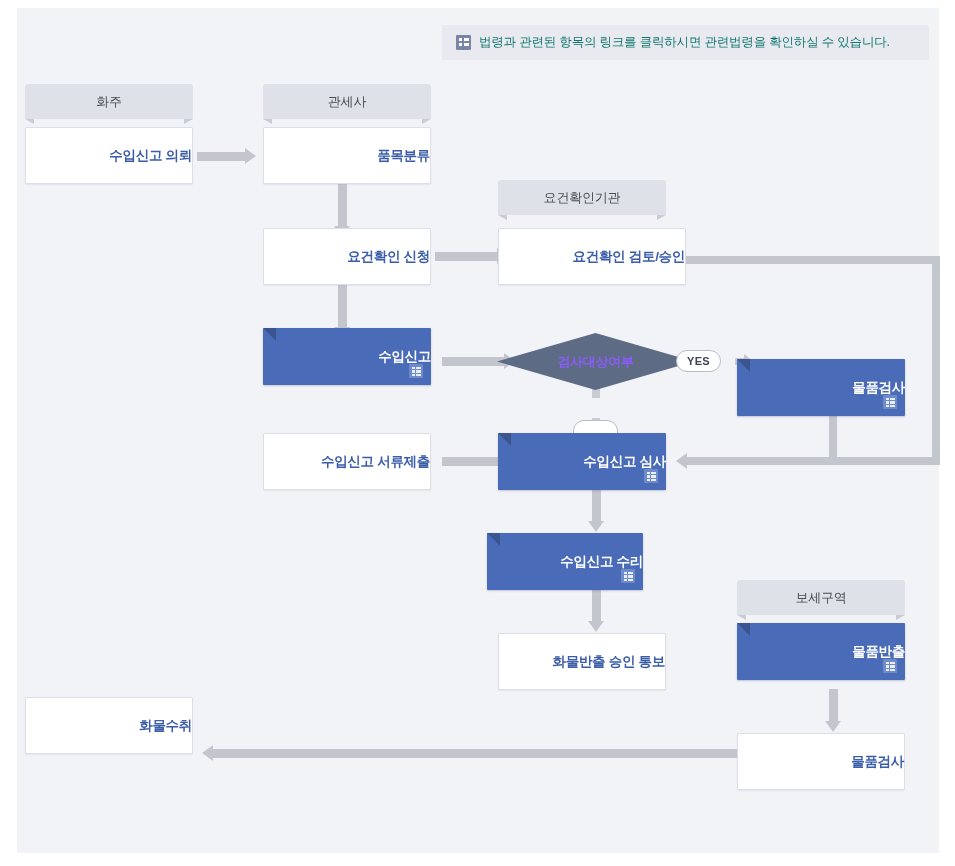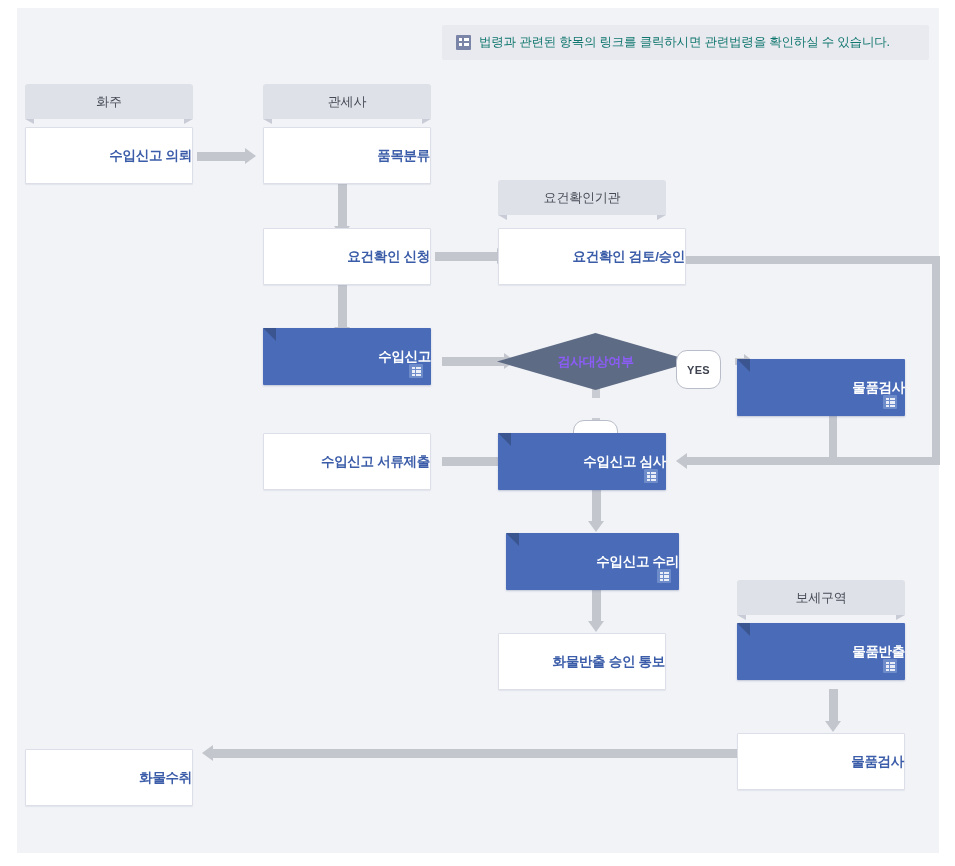--- a/index.html
+++ b/index.html
@@ -318,21 +318,21 @@
       </span>
     </div>
 
     <div class="diamond-wrap" style="left:480px; top:325px; width:197px; height:57px;">
       <svg class="diamond-shape" viewBox="0 0 197 57" preserveAspectRatio="none">
         <polygon points="98.5,0 197,28.5 98.5,57 0,28.5" fill="#5d6b85"></polygon>
       </svg>
       <span class="diamond-label">검사대상여부</span>
     </div>
 
-    <div class="pill" style="left:659px; top:342px; width:45px; height:39px;">
+    <div class="pill" style="left:659px; top:342px; width:45px; height:22px;">
       <span>YES</span>
     </div>
 
     <div class="pill" style="left:556px; top:412px; width:45px; height:38px;font-family:Liberation Serif, serif;">
       <span>NO</span>
     </div>
 
     <div class="node blue" style="left:720px; top:320px; width:168px; height:57px;margin-top:31px;">
       <span>물품검사</span>
       <span class="grid-icon node-badge">
@@ -354,21 +354,21 @@
           <span class="cell c4"></span>
         <span class="cell c5"></span>
           <span class="cell c6"></span>
       </span>
     </div>
 
     <div class="node white" style="left:246px; top:425px; width:168px; height:57px;">
       <span>수입신고 서류제출</span>
     </div>
 
-    <div class="node blue" style="left:489px; top:525px; width:173px; height:57px;">
+    <div class="node blue" style="left:470px; top:525px; width:156px; height:57px;">
       <span>수입신고 수리</span>
       <span class="grid-icon node-badge">
         <span class="cell c1"></span>
           <span class="cell c2"></span>
         <span class="cell c3"></span>
           <span class="cell c4"></span>
         <span class="cell c5"></span>
           <span class="cell c6"></span>
       </span>
     </div>
@@ -386,18 +386,18 @@
     </div>
 
     <div class="node white" style="left:481px; top:625px; width:168px; height:57px;">
       <span>화물반출 승인 통보</span>
     </div>
 
     <div class="node white" style="left:720px; top:725px; width:168px; height:57px;">
       <span>물품검사</span>
     </div>
 
-    <div class="node white" style="left:8px; top:741px; width:168px; height:57px;">
+    <div class="node white" style="left:8px; top:689px; width:168px; height:57px;">
       <span>화물수취</span>
     </div>
 
   </div>
 </div>
 
 </body></html>

